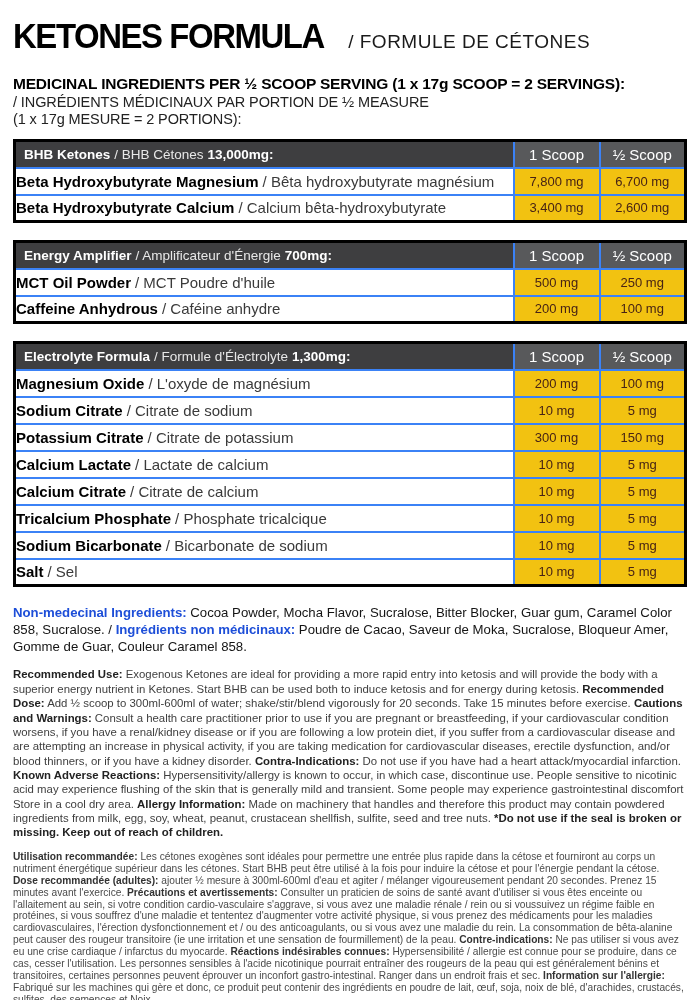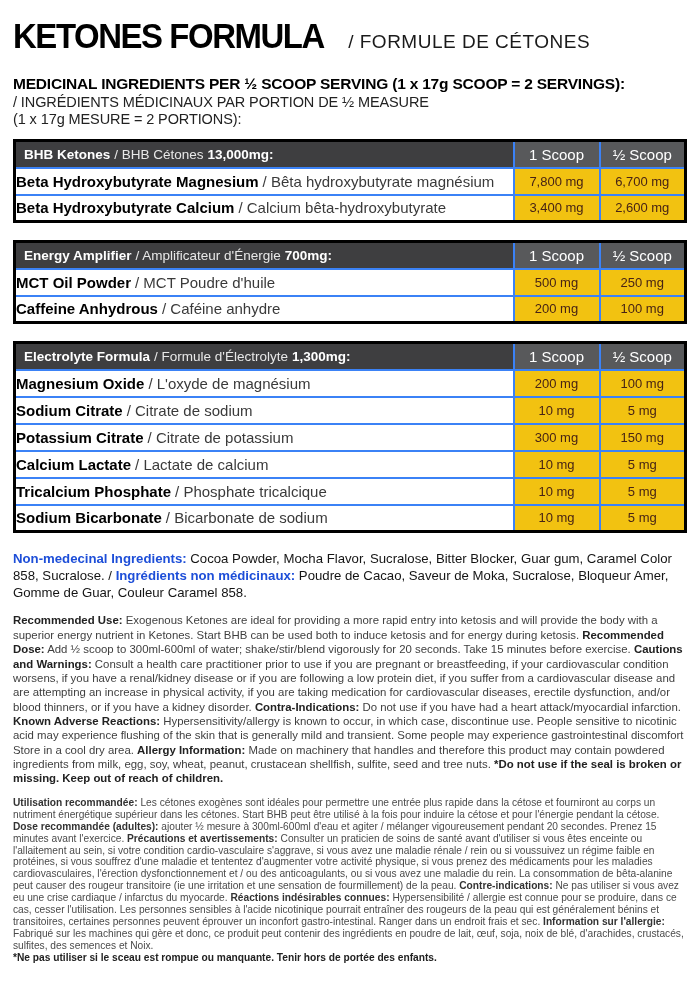--- a/index.html
+++ b/index.html
@@ -141,26 +141,36 @@
       <td class="name"><span class="b">Potassium Citrate</span><span class="fr">/ Citrate de potassium</span></td>
       <td class="val">300 mg</td>
       <td class="val">150 mg</td>
     </tr>
     <tr>
       <td class="name"><span class="b">Calcium Lactate</span><span class="fr">/ Lactate de calcium</span></td>
       <td class="val">10 mg</td>
       <td class="val">5 mg</td>
     </tr>
     <tr>
+      <td class="name"><span class="b">Calcium Citrate</span><span class="fr">/ Citrate de calcium</span></td>
+      <td class="val">10 mg</td>
+      <td class="val">5 mg</td>
+    </tr>
+    <tr>
       <td class="name"><span class="b">Tricalcium Phosphate</span><span class="fr">/ Phosphate tricalcique</span></td>
       <td class="val">10 mg</td>
       <td class="val">5 mg</td>
     </tr>
     <tr>
       <td class="name"><span class="b">Sodium Bicarbonate</span><span class="fr">/ Bicarbonate de sodium</span></td>
+      <td class="val">10 mg</td>
+      <td class="val">5 mg</td>
+    </tr>
+    <tr>
+      <td class="name"><span class="b">Salt</span><span class="fr">/ Sel</span></td>
       <td class="val">10 mg</td>
       <td class="val">5 mg</td>
     </tr>
   </tbody>
 </table>
 
 <p class="nonmed"><b>Non-medecinal Ingredients:</b> Cocoa Powder, Mocha Flavor, Sucralose, Bitter Blocker, Guar gum, Caramel Color 858, Sucralose. / <b>Ingrédients non médicinaux:</b> Poudre de Cacao, Saveur de Moka, Sucralose, Bloqueur Amer, Gomme de Guar, Couleur Caramel 858.</p>
 
 <p class="eng"><b>Recommended Use:</b> Exogenous Ketones are ideal for providing a more rapid entry into ketosis and will provide the body with a superior energy nutrient in Ketones. Start BHB can be used both to induce ketosis and for energy during ketosis. <b>Recommended Dose:</b> Add ½ scoop to 300ml-600ml of water; shake/stir/blend vigorously for 20 seconds. Take 15 minutes before exercise. <b>Cautions and Warnings:</b> Consult a health care practitioner prior to use if you are pregnant or breastfeeding, if your cardiovascular condition worsens, if you have a renal/kidney disease or if you are following a low protein diet, if you suffer from a cardiovascular disease and are attempting an increase in physical activity, if you are taking medication for cardiovascular diseases, erectile dysfunction, and/or blood thinners, or if you have a kidney disorder. <b>Contra-Indications:</b> Do not use if you have had a heart attack/myocardial infarction. <b>Known Adverse Reactions:</b> Hypersensitivity/allergy is known to occur, in which case, discontinue use. People sensitive to nicotinic acid may experience flushing of the skin that is generally mild and transient. Some people may experience gastrointestinal discomfort Store in a cool dry area. <b>Allergy Information:</b> Made on machinery that handles and therefore this product may contain powdered ingredients from milk, egg, soy, wheat, peanut, crustacean shellfish, sulfite, seed and tree nuts. <b>*Do not use if the seal is broken or missing. Keep out of reach of children.</b></p>
 

